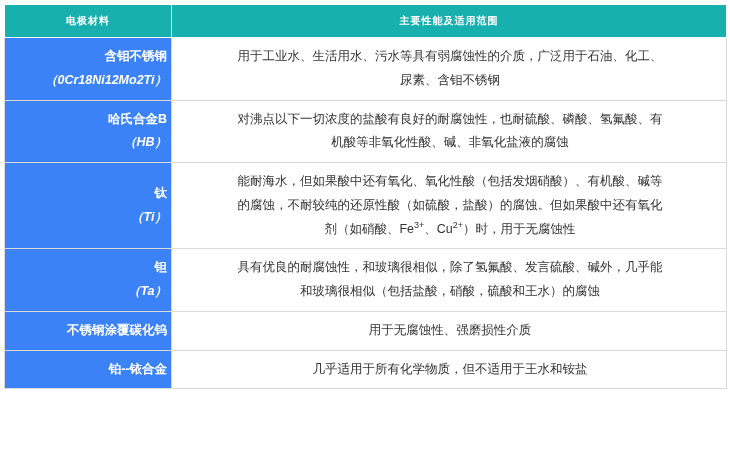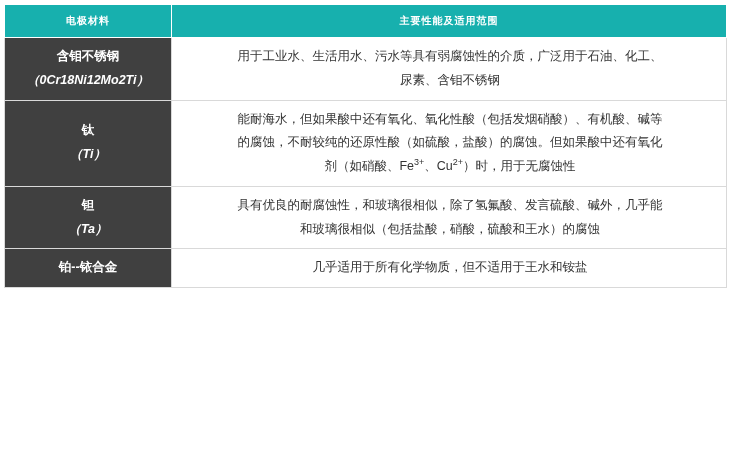--- a/index.html
+++ b/index.html
@@ -36,23 +36,23 @@
     border: 1px solid #ffffff;
     letter-spacing: 1px;
   }
   table.spec-table td {
     border: 1px solid #d9d9d9;
     font-size: 12.5px;
     vertical-align: middle;
     line-height: 1.9;
   }
   td.mat {
-    background: #404040;
+    background: #3b82f6;
     color: #ffffff;
-    text-align: center;
+    text-align: right;
     font-weight: bold;
     padding: 6px 4px;
     border-left: 1px solid #ffffff;
     border-right: 1px solid #ffffff;
     border-top: 1px solid #ffffff;
     border-bottom: 1px solid #ffffff;
   }
   td.mat .l2 {
     display: block;
     font-style: italic;
@@ -89,20 +89,30 @@
         <td class="mat">
           <span>含钼不锈钢</span>
           <span class="l2">（0Cr18Ni12Mo2Ti）</span>
         </td>
         <td class="desc">
           <div>用于工业水、生活用水、污水等具有弱腐蚀性的介质，广泛用于石油、化工、</div>
           <div>尿素、含钼不锈钢</div>
         </td>
       </tr>
 
+      <tr>
+        <td class="mat">
+          <span>哈氏合金B</span>
+          <span class="l2">（HB）</span>
+        </td>
+        <td class="desc">
+          <div>对沸点以下一切浓度的盐酸有良好的耐腐蚀性，也耐硫酸、磷酸、氢氟酸、有</div>
+          <div>机酸等非氧化性酸、碱、非氧化盐液的腐蚀</div>
+        </td>
+      </tr>
 
 
       <tr>
         <td class="mat">
           <span>钛</span>
           <span class="l2">（Ti）</span>
         </td>
         <td class="desc">
           <div>能耐海水，但如果酸中还有氧化、氧化性酸（包括发烟硝酸）、有机酸、碱等</div>
           <div>的腐蚀，不耐较纯的还原性酸（如硫酸，盐酸）的腐蚀。但如果酸中还有氧化</div>
@@ -114,20 +124,28 @@
         <td class="mat">
           <span>钽</span>
           <span class="l2">（Ta）</span>
         </td>
         <td class="desc">
           <div>具有优良的耐腐蚀性，和玻璃很相似，除了氢氟酸、发言硫酸、碱外，几乎能</div>
           <div>和玻璃很相似（包括盐酸，硝酸，硫酸和王水）的腐蚀</div>
         </td>
       </tr>
 
+      <tr>
+        <td class="mat">
+          <span>不锈钢涂覆碳化钨</span>
+        </td>
+        <td class="desc">
+          <div>用于无腐蚀性、强磨损性介质</div>
+        </td>
+      </tr>
 
       <tr>
         <td class="mat">
           <span>铂--铱合金</span>
         </td>
         <td class="desc">
           <div>几乎适用于所有化学物质，但不适用于王水和铵盐</div>
         </td>
       </tr>
 

